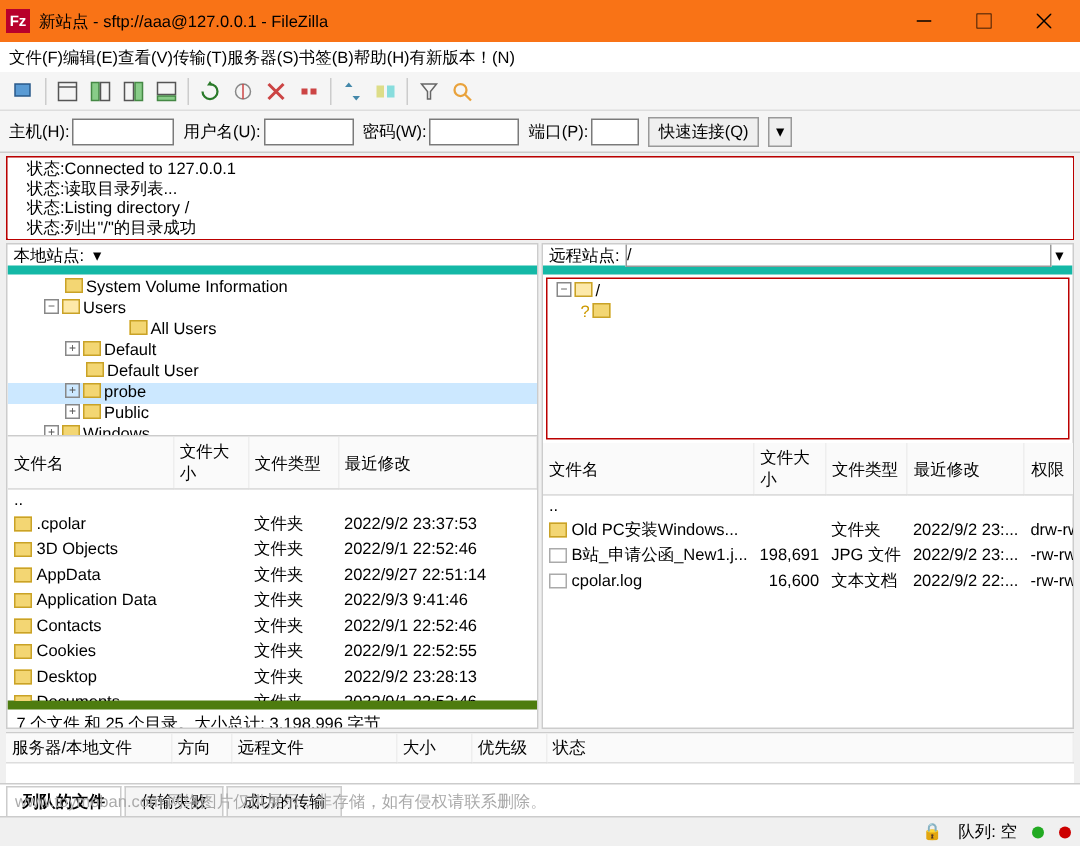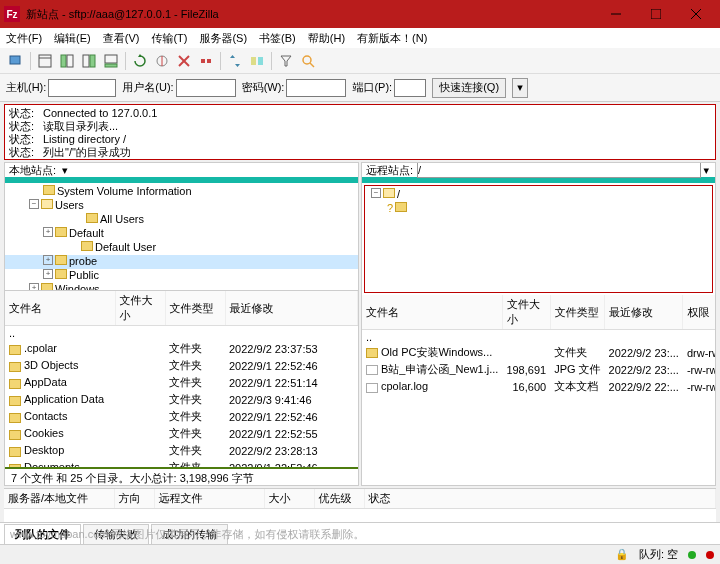--- a/index.html
+++ b/index.html
@@ -1,54 +1,54 @@
 <!DOCTYPE html>
 <html><head>
 <meta charset="utf-8">
 <style>
 * { margin: 0; padding: 0; box-sizing: border-box; font-family: "Microsoft YaHei", "Segoe UI", Tahoma, sans-serif; font-size: 11px; }
 body { background: #f0f0f0; color: #000; width: 720px; height: 564px; overflow: hidden; display: flex; flex-direction: column; }
-.titlebar { height: 28px; background: #b91c1c; display: flex; align-items: center; padding: 0 4px; }
+.titlebar { height: 28px; background: #f97316; display: flex; align-items: center; padding: 0 4px; }
 .titlebar .appicon { width: 16px; height: 16px; background: #b8002b; color: #fff; font-size: 10px; font-weight: bold; display: inline-flex; align-items: center; justify-content: center; margin-right: 6px; }
 .titlebar .title { flex: 1; }
 .winbtns { display: flex; height: 100%; }
 .winbtn { width: 40px; display: flex; align-items: center; justify-content: center; }
 .winbtn svg { width: 10px; height: 10px; }
-.menubar { height: 20px; background: #fff; display: flex; align-items: center; padding: 0 6px; gap: 12px; }
+.menubar { height: 20px; background: #fff; display: flex; align-items: center; padding: 0 6px; }
 .menubar span { font-size: 11px; }
 .toolbar { height: 26px; background: #f5f5f5; border-bottom: 1px solid #ddd; display: flex; align-items: center; padding: 2px 6px; gap: 2px; }
 .tbtn { width: 20px; height: 20px; display: flex; align-items: center; justify-content: center; border-radius: 2px; }
 .tsep { width: 1px; height: 18px; background: #ccc; margin: 0 2px; }
 .quickbar { height: 28px; background: #f5f5f5; border-bottom: 1px solid #ccc; display: flex; align-items: center; padding: 2px 6px; gap: 6px; }
 .quickbar label { display: flex; align-items: center; gap: 2px; }
 .qinput { height: 18px; border: 1px solid #7a7a7a; background: #fff; padding: 0 2px; }
 .qcbtn { height: 20px; padding: 0 6px; border: 1px solid #999; background: #efefef; }
 .status-log { height: 56px; border: 1px solid #b00; margin: 2px 4px; padding: 2px 4px; overflow-y: auto; background: #fff; }
 .status-log .row { display: flex; font-size: 11px; line-height: 13px; }
-.status-log .lbl { width: 34px; }
+.status-log .lbl { width: 34px; text-align: right; }
 .panes { flex: 1; display: flex; gap: 2px; padding: 0 4px; overflow: hidden; }
 .pane { flex: 1; display: flex; flex-direction: column; border: 1px solid #ccc; background: #fff; overflow: hidden; }
 .pathbar { height: 20px; display: flex; align-items: center; padding: 0 4px; border-bottom: 6px solid #14b8a6; }
 .pathbar .plabel { margin-right: 4px; }
 .pathbar select, .pathbar input { flex: 1; height: 16px; border: 1px solid #999; font-size: 11px; }
 .tree { height: 108px; overflow: auto; border-bottom: 1px solid #ccc; padding: 2px 0; }
 .tree.remote { border: 1px solid #b00; margin: 2px; }
 .tree-row { display: flex; align-items: flex-start; height: 14px; font-size: 11px; }
 .exp { width: 10px; height: 10px; border: 1px solid #888; font-size: 8px; line-height: 8px; text-align: center; margin-right: 2px; color: #555;}
 .fld { width: 12px; height: 10px; background: #f3d673; border: 1px solid #c9a227; display: inline-block; }
 .fld.open { background: #fde9a9; }
 .tree-row .txt { margin-left: 2px; }
 .sel { background: #cce8ff; }
 .filelist { flex: 1; overflow: auto; }
 .filelist table { width: 100%; border-collapse: collapse; }
 .filelist th { text-align: left; font-weight: normal; background: #fafafa; border-bottom: 1px solid #ddd; border-right: 1px solid #eee; padding: 2px 4px; font-size: 11px; }
 .filelist td { padding: 1px 4px; font-size: 11px; white-space: nowrap; }
 .filelist td .fld, .filelist td .file { width: 12px; height: 10px; display: inline-block; vertical-align: middle; margin-right: 3px; }
 .file { background: #fff; border: 1px solid #aaa; }
-.pane-status { height: 18px; border-top: 2px solid #4d7c0f; padding: 2px 6px; font-size: 11px; }
+.pane-status { height: 18px; border-top: 6px solid #4d7c0f; padding: 2px 6px; font-size: 11px; }
 .qtable { height: 34px; border-top: 1px solid #ccc; background: #fff; margin: 2px 4px 0; }
 .qtable table { width: 100%; border-collapse: collapse; }
 .qtable th { text-align: left; font-weight: normal; border-right: 1px solid #eee; padding: 2px 4px; font-size: 11px; background: #fafafa; border-bottom: 1px solid #ddd;}
 .bottomtabs { height: 22px; background: #fff; display: flex; align-items: flex-end; padding: 0 4px; border-top: 1px solid #ccc; }
 .btab { padding: 2px 10px; border: 1px solid #ccc; border-bottom: none; background: #f5f5f5; margin-right: 2px; font-size: 11px; }
 .btab.active { background: #fff; font-weight: bold; }
 .statusbar { height: 20px; background: #f0f0f0; border-top: 1px solid #ccc; display: flex; align-items: center; justify-content: flex-end; padding: 0 6px; gap: 10px; font-size: 11px; }
 .watermark { position: absolute; left: 10px; bottom: 22px; font-size: 11px; color: #aaa; }
 .dot { width: 8px; height: 8px; border-radius: 50%; display: inline-block; }
 .dot.green { background: #2a2; }
@@ -233,21 +233,21 @@
         </div>
       <div class="tree-row" style="padding-left:81px">
           <span class="fld"></span>
           <span class="txt">All Users</span>
         </div>
       <div class="tree-row" style="padding-left:38px">
           <span class="exp">+</span>
           <span class="fld"></span>
           <span class="txt">Default</span>
         </div>
-      <div class="tree-row" style="padding-left:76px">
+      <div class="tree-row" style="padding-left:52px">
           <span class="fld"></span>
           <span class="txt">Default User</span>
         </div>
       <div class="tree-row sel" style="padding-left:38px">
           <span class="exp">+</span>
           <span class="fld"></span>
           <span class="txt">probe</span>
         </div>
       <div class="tree-row" style="padding-left:38px">
           <span class="exp">+</span>
@@ -287,21 +287,21 @@
             <tr>
               <td><span class="fld"></span>3D Objects</td>
               <td></td>
               <td>文件夹</td>
               <td>2022/9/1 22:52:46</td>
             </tr>
             <tr>
               <td><span class="fld"></span>AppData</td>
               <td></td>
               <td>文件夹</td>
-              <td>2022/9/1 22:51:14</td>
+              <td>2022/9/27 22:51:14</td>
             </tr>
             <tr>
               <td><span class="fld"></span>Application Data</td>
               <td></td>
               <td>文件夹</td>
               <td>2022/9/3 9:41:46</td>
             </tr>
             <tr>
               <td><span class="fld"></span>Contacts</td>
               <td></td>

